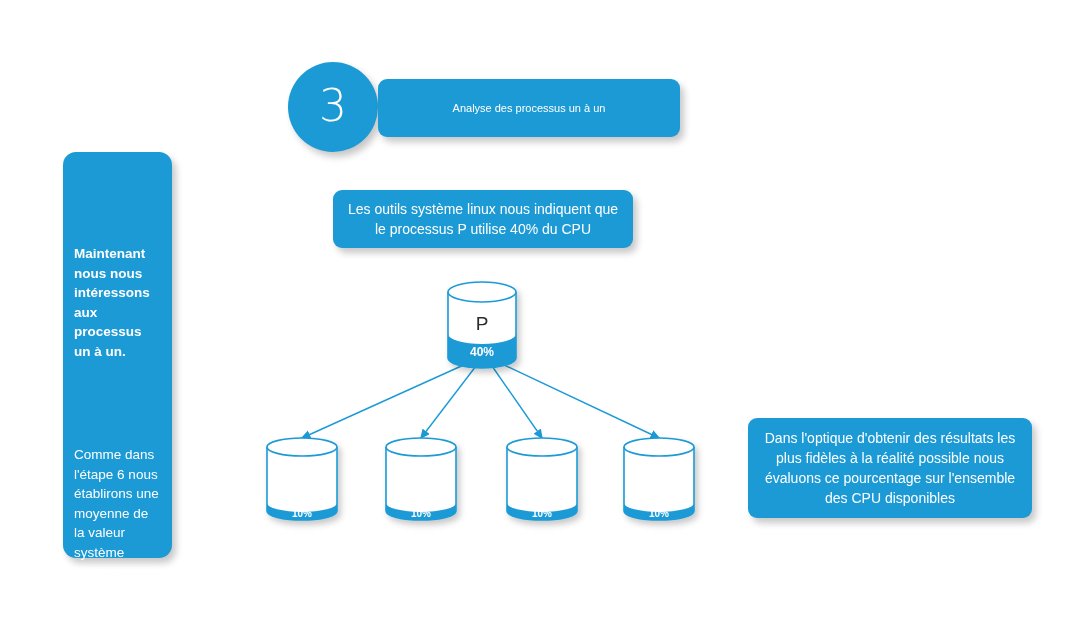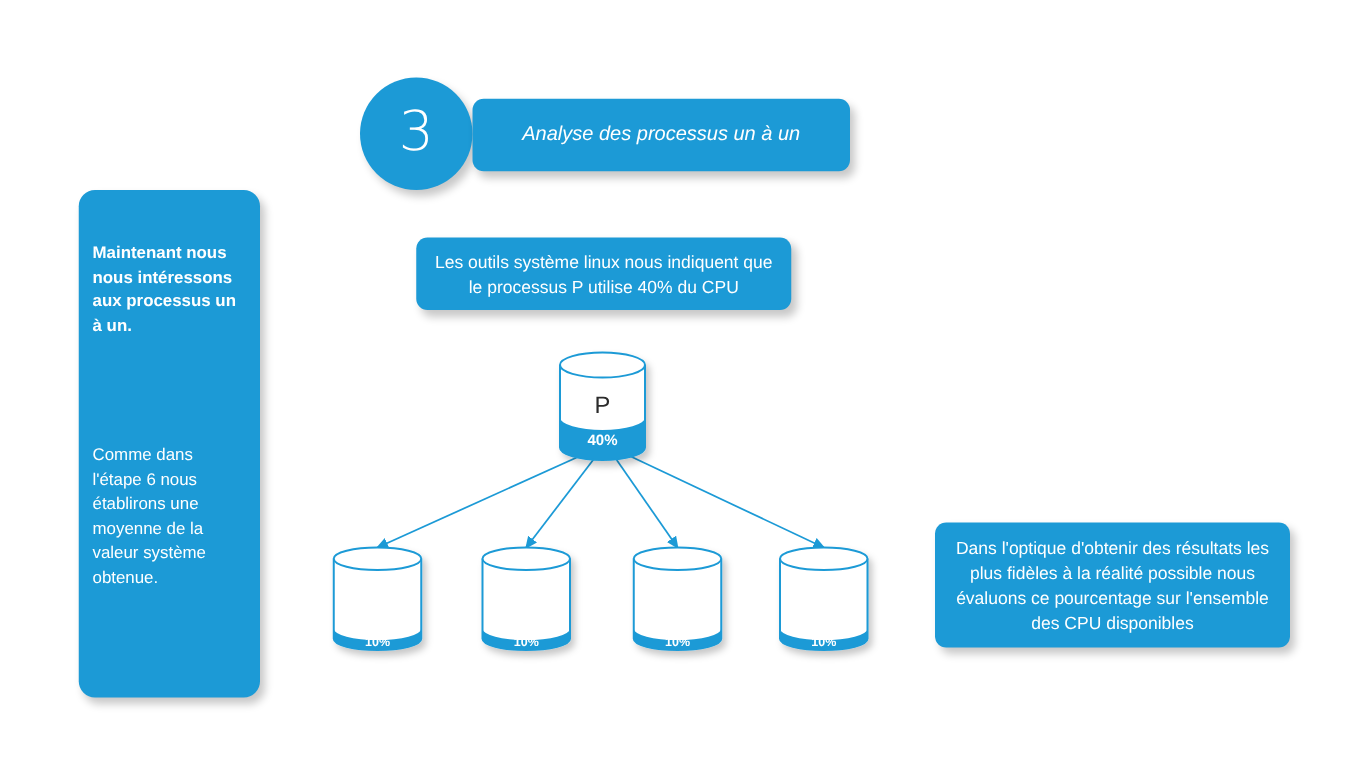--- a/index.html
+++ b/index.html
@@ -56,33 +56,32 @@
   #step-title {
     left: 378px;
     top: 79px;
     width: 302px;
     height: 58px;
     border-radius: 9px;
     display: flex;
     align-items: center;
     justify-content: center;
     text-align: center;
-    font-size: 16px;
+    font-size: 11px;
     padding: 0 14px;
-    font-style: italic;
   }
 
   
   #sidebar {
     left: 63px;
     top: 152px;
-    width: 145px;
+    width: 109px;
     height: 406px;
     border-radius: 13px;
-    padding: 40px 11px 10px 11px;
+    padding: 92px 11px 10px 11px;
     display: flex;
     flex-direction: column;
     gap: 24px;
   }
   #sidebar .para {
     font-size: 13.5px;
     line-height: 19.5px;
     color: #ffffff;
   }
   #sidebar .para.bold { font-weight: bold; }

